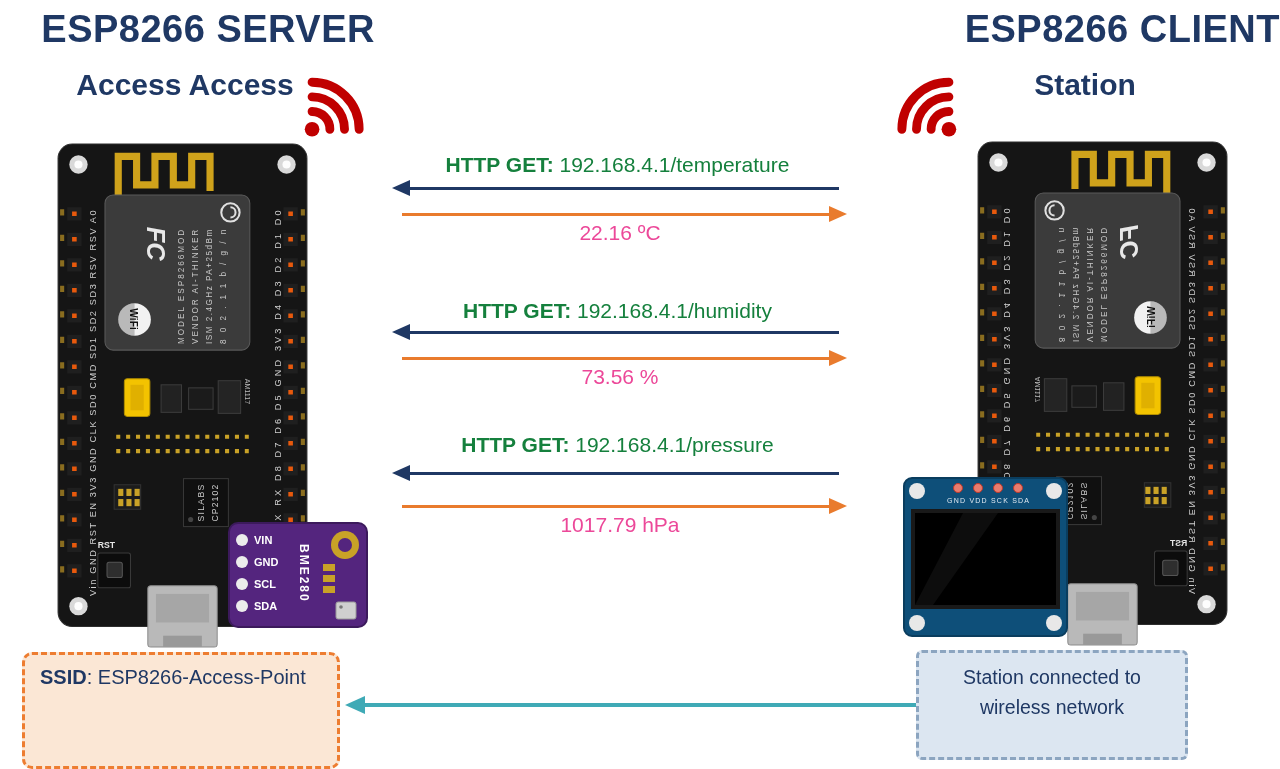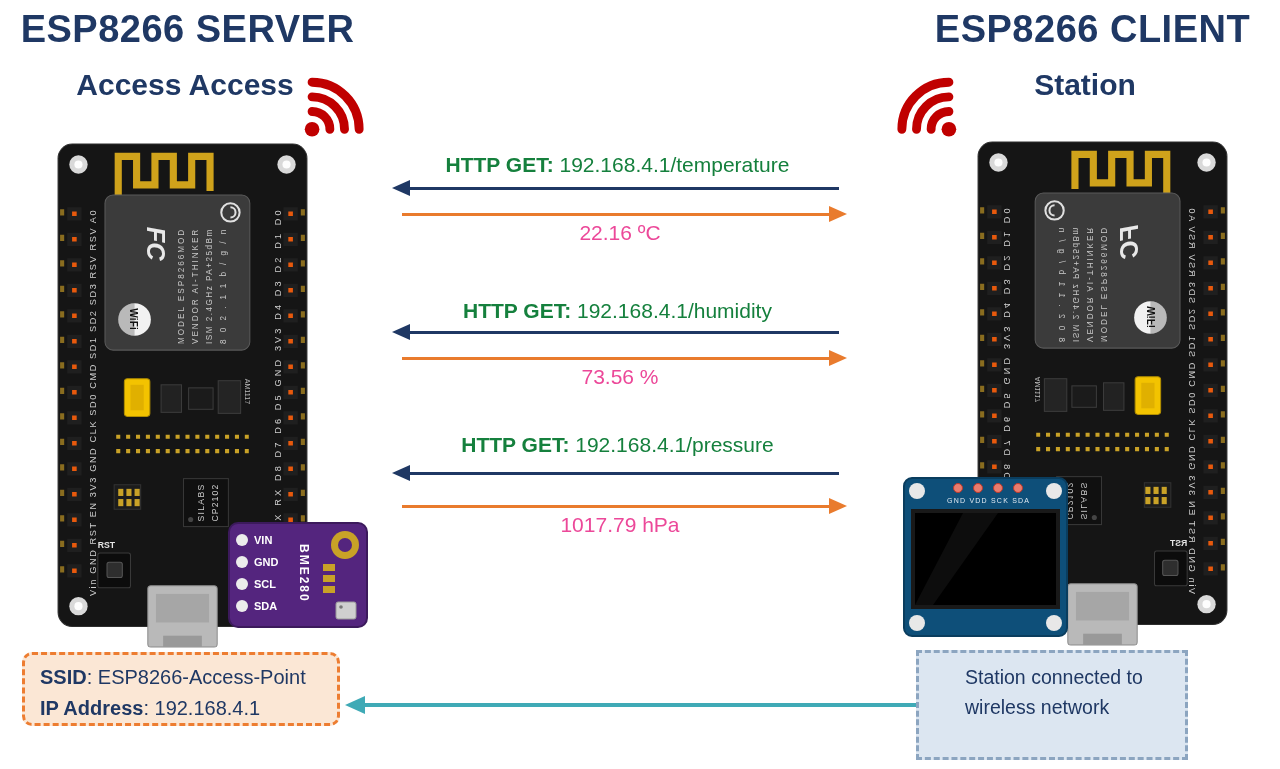--- a/index.html
+++ b/index.html
@@ -1,35 +1,35 @@
 <!DOCTYPE html>
 <html><head>
 <meta charset="utf-8">
 <style>
   * { margin:0; padding:0; box-sizing:border-box; }
   html,body { width:1280px; height:769px; }
   body { background:#ffffff; font-family:"Liberation Sans", sans-serif; position:relative; overflow:hidden; }
   .abs { position:absolute; }
-  .title { font-size:38px; font-weight:bold; color:#1F3864; text-align:center; letter-spacing:0.5px; }
+  .title { font-size:38px; font-weight:bold; color:#1F3864; text-align:right; letter-spacing:0.5px; }
   .subtitle { font-size:30px; font-weight:bold; color:#1F3864; text-align:center; }
   .req-text { left:390px; width:455px; text-align:center; font-size:21px; color:#15803d; }
   .req-text b { font-weight:bold; }
   .resp-text { left:390px; width:460px; text-align:center; font-size:21px; color:#ec4899; }
   .arrow { display:flex; align-items:center; height:18px; }
   .shaft { flex:1; height:3px; background:currentColor; }
   .tri-left  { width:0; height:0; border-top:8px solid transparent; border-bottom:8px solid transparent; border-right:18px solid currentColor; }
   .tri-right { width:0; height:0; border-top:8px solid transparent; border-bottom:8px solid transparent; border-left:18px solid currentColor; }
   .navy { color:#1F3864; }
   .orange { color:#E97B2D; }
   .teal { color:#3FAAB6; }
   .teal .shaft { height:4.5px; }
   .teal .tri-left { border-top-width:9px; border-bottom-width:9px; border-right-width:20px; }
-  .ap-box { left:22px; top:652px; width:318px; height:74px; background:#FBE7D5; border:3px dashed #ED7D31; border-radius:10px; padding:7px 0 16px 15px; font-size:20px; line-height:1.53; color:#1F3864; }
+  .ap-box { left:22px; top:652px; width:318px; height:117px; background:#FBE7D5; border:3px dashed #ED7D31; border-radius:10px; padding:7px 0 16px 15px; font-size:20px; line-height:1.53; color:#1F3864; }
   .ap-box b { font-weight:bold; }
-  .station-box { left:916px; top:650px; width:272px; height:110px; background:#DCE6F1; border:3px dashed #8CA5C0; border-radius:0; text-align:left; padding-top:9px; font-size:19.5px; line-height:1.55; color:#1F3864;padding-left:46px; }
+  .station-box { left:916px; top:650px; width:272px; height:110px; background:#DCE6F1; border:3px dashed #8CA5C0; border-radius:6px; text-align:center; padding-top:9px; font-size:19.5px; line-height:1.55; color:#1F3864; }
   .mirror { transform:scaleX(-1); }
   svg text { font-family:"Liberation Sans", sans-serif; }
 </style>
 </head>
 <body>
 
 <div class="abs title" style="left:0;top:8px;width:375px">ESP8266 SERVER</div>
 <div class="abs subtitle" style="left:20px;top:68px;width:330px">Access Access</div>
 <div class="abs title" style="left:905px;top:8px;width:375px">ESP8266 CLIENT</div>
 <div class="abs subtitle" style="left:920px;top:68px;width:330px">Station</div>
@@ -306,19 +306,18 @@
 </div>
 <div class="abs resp-text" style="top:513px">1017.79 hPa</div>
 
 <div class="abs arrow teal" style="left:345px;top:696px;width:571px">
   <span class="tri-left"></span>
     <span class="shaft"></span>
 </div>
 
 <div class="abs ap-box">
   <div><b>SSID</b><span>: ESP8266-Access-Point</span></div>
-  <div><b>IP Address</b><span>: 192.168.4.1</span></div>
 </div>
 
 <div class="abs station-box">
   <div>Station connected to</div>
   <div>wireless network</div>
 </div>
 
 </body></html>

